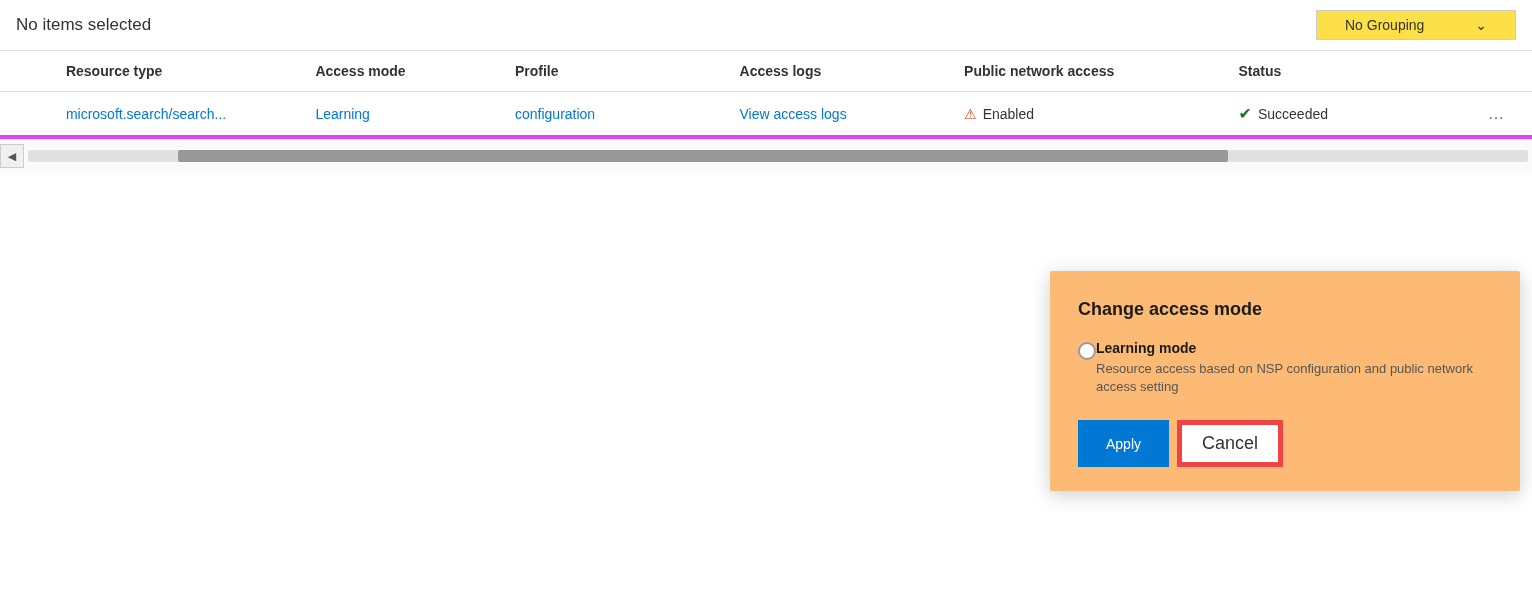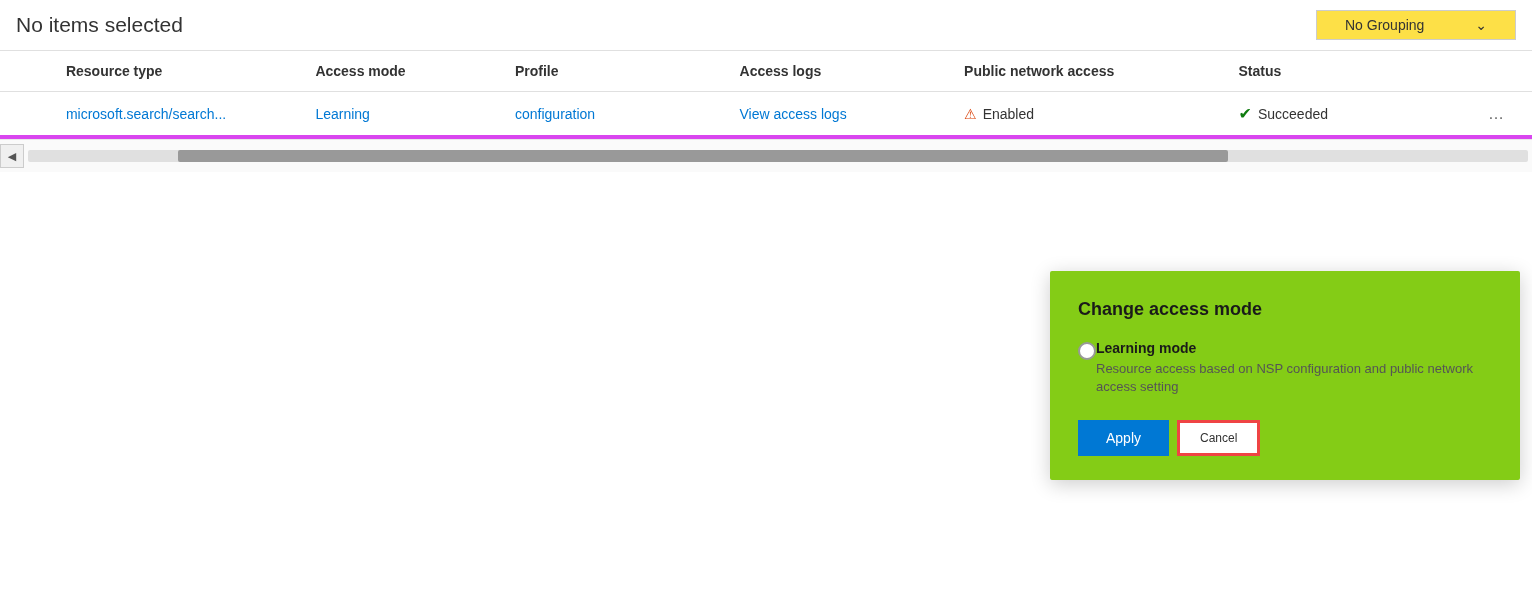--- a/index.html
+++ b/index.html
@@ -15,21 +15,21 @@
 
     
     .top-bar {
       display: flex;
       justify-content: space-between;
       align-items: center;
       padding: 10px 16px;
       border-bottom: 1px solid #e0e0e0;
     }
     .no-items-label {
-      font-size: 21px;
+      font-size: 17px;
       color: #333;
       text-align: center;
     }
     .grouping-dropdown {
       display: flex;
       align-items: center;
       border: 1px solid #ccc;
       padding: 6px 28px;
       min-width: 200px;
       cursor: pointer;
@@ -143,21 +143,21 @@
       background: #999;
       border-radius: 2px;
     }
 
     
     .popup-overlay {
       position: absolute;
       top: 220px;
       left: 1050px;
       width: 470px;
-      background: #84cc16;
+      background: #fdba74;
       box-shadow: 0 4px 20px rgba(0,0,0,0.2);
       border-radius: 2px;
       padding: 28px 28px 24px;
       z-index: 100;
     }
     .popup-title {
       font-size: 18px;
       font-weight: 600;
       color: #1a1a1a;
       margin-bottom: 20px;
@@ -214,23 +214,23 @@
       color: #fff;
       border: none;
       cursor: pointer;
       font-size: 14px;
       font-weight: 500;
     }
     .btn-cancel {
       padding: 8px 20px;
       background: #fff;
       color: #333;
-      border: 3px solid #ef4444;
-      cursor: pointer;
-      font-size: 12px;
+      border: 5px solid #ef4444;
+      cursor: pointer;
+      font-size: 18px;
     }
 
     .main-area {
       position: relative;
     }
   </style>
 </head>
 <body>
 
 <div class="top-bar">

